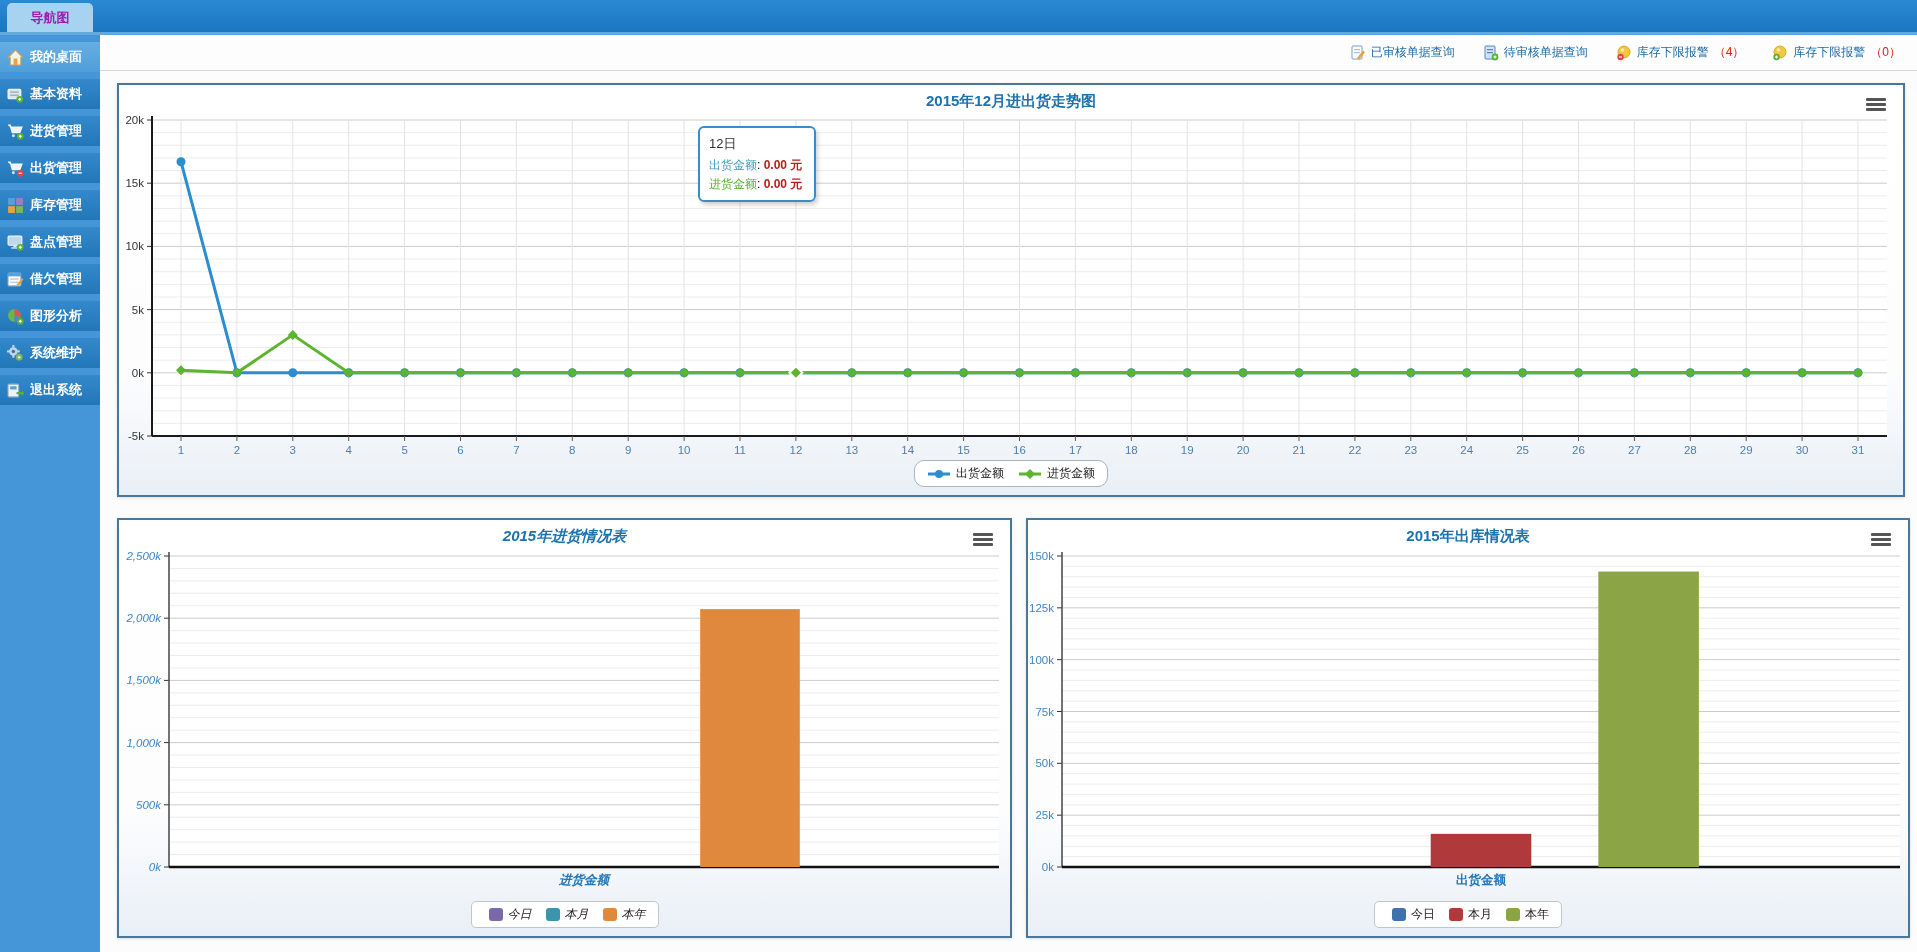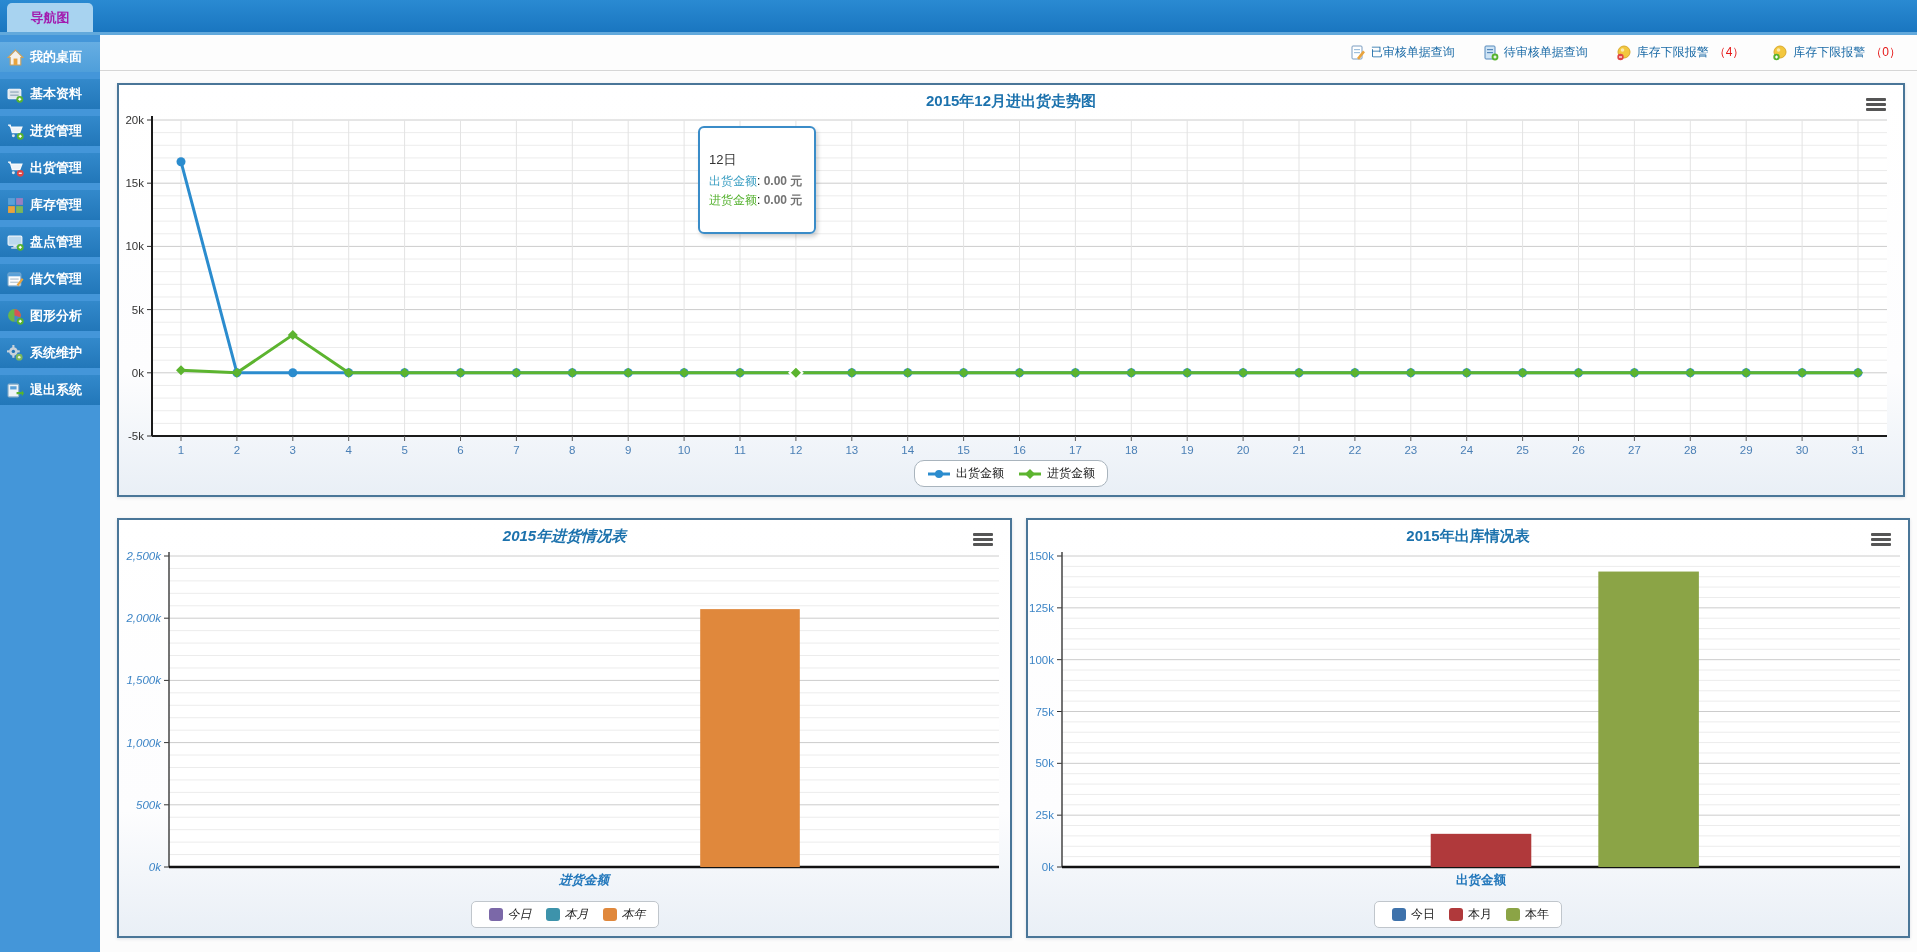--- a/index.html
+++ b/index.html
@@ -49,24 +49,24 @@
             display:flex; align-items:center; gap:14px; padding:4px 12px;
             font-size:12px; color:#222; white-space:nowrap; }
   .legend.square-style { border-radius:5px; border-color:#c0c6cc;padding-left:17px; }
   #legend0 { top:375px; } #legend1 { top:381px; } #legend2 { top:381px; }
   .legend-item { display:flex; align-items:center; gap:5px; cursor:pointer; }
   .legend-swatch { width:14px; height:13px; border-radius:3px; display:inline-block; }
 
   
   .tooltip { position:absolute; left:579px; top:41px; width:118px;
              background:rgba(255,255,255,.97); border:2px solid #3a8cc8; border-radius:6px;
-             padding:23px 9px; box-shadow:2px 3px 4px rgba(0,0,0,.18); z-index:5; }
+             padding:7px 9px; box-shadow:2px 3px 4px rgba(0,0,0,.18); z-index:5; }
   .tt-title { font-size:13px; color:#333; margin-bottom:4px; }
   .tt-row { font-size:12px; margin-top:2px; white-space:nowrap; }
-  .tt-row b { color:#737373; }
+  .tt-row b { color:#b91c1c; }
 </style>
 </head>
 <body>
 
 <div class="topbar">
   <div class="tab">导航图</div>
 </div>
 <div class="topstrip"></div>
 
 <div class="sidebar" id="sidebar">

